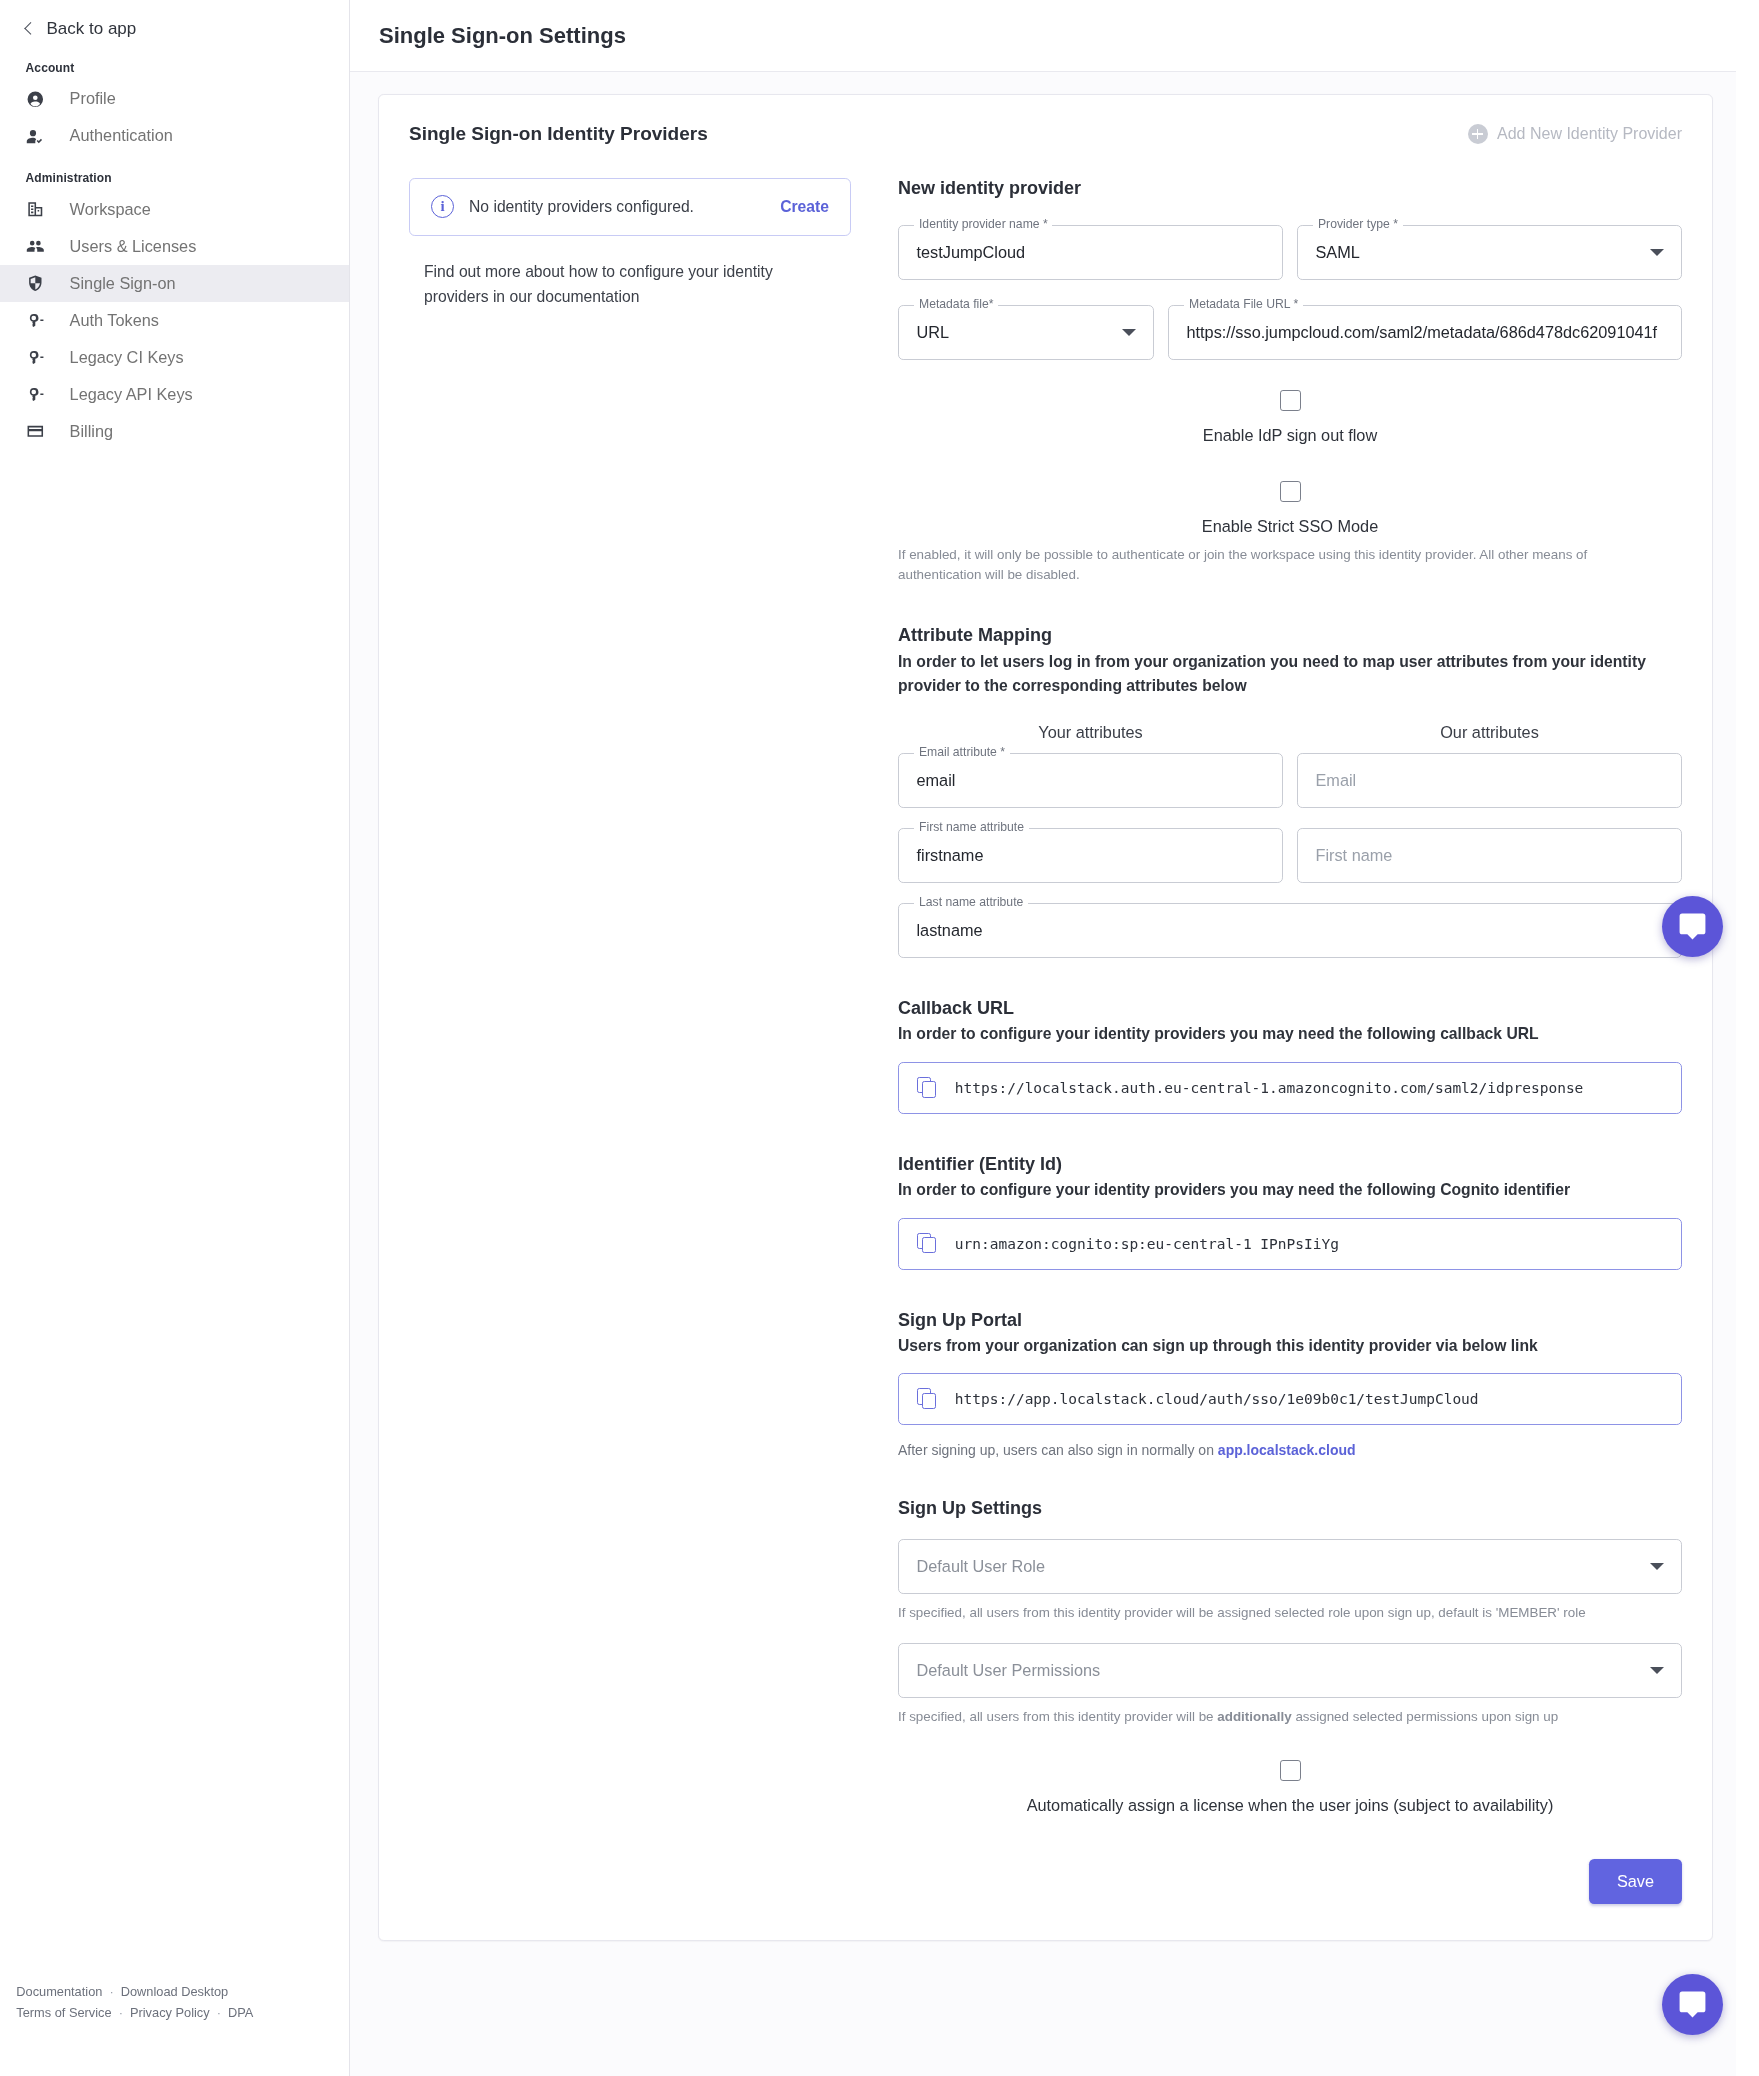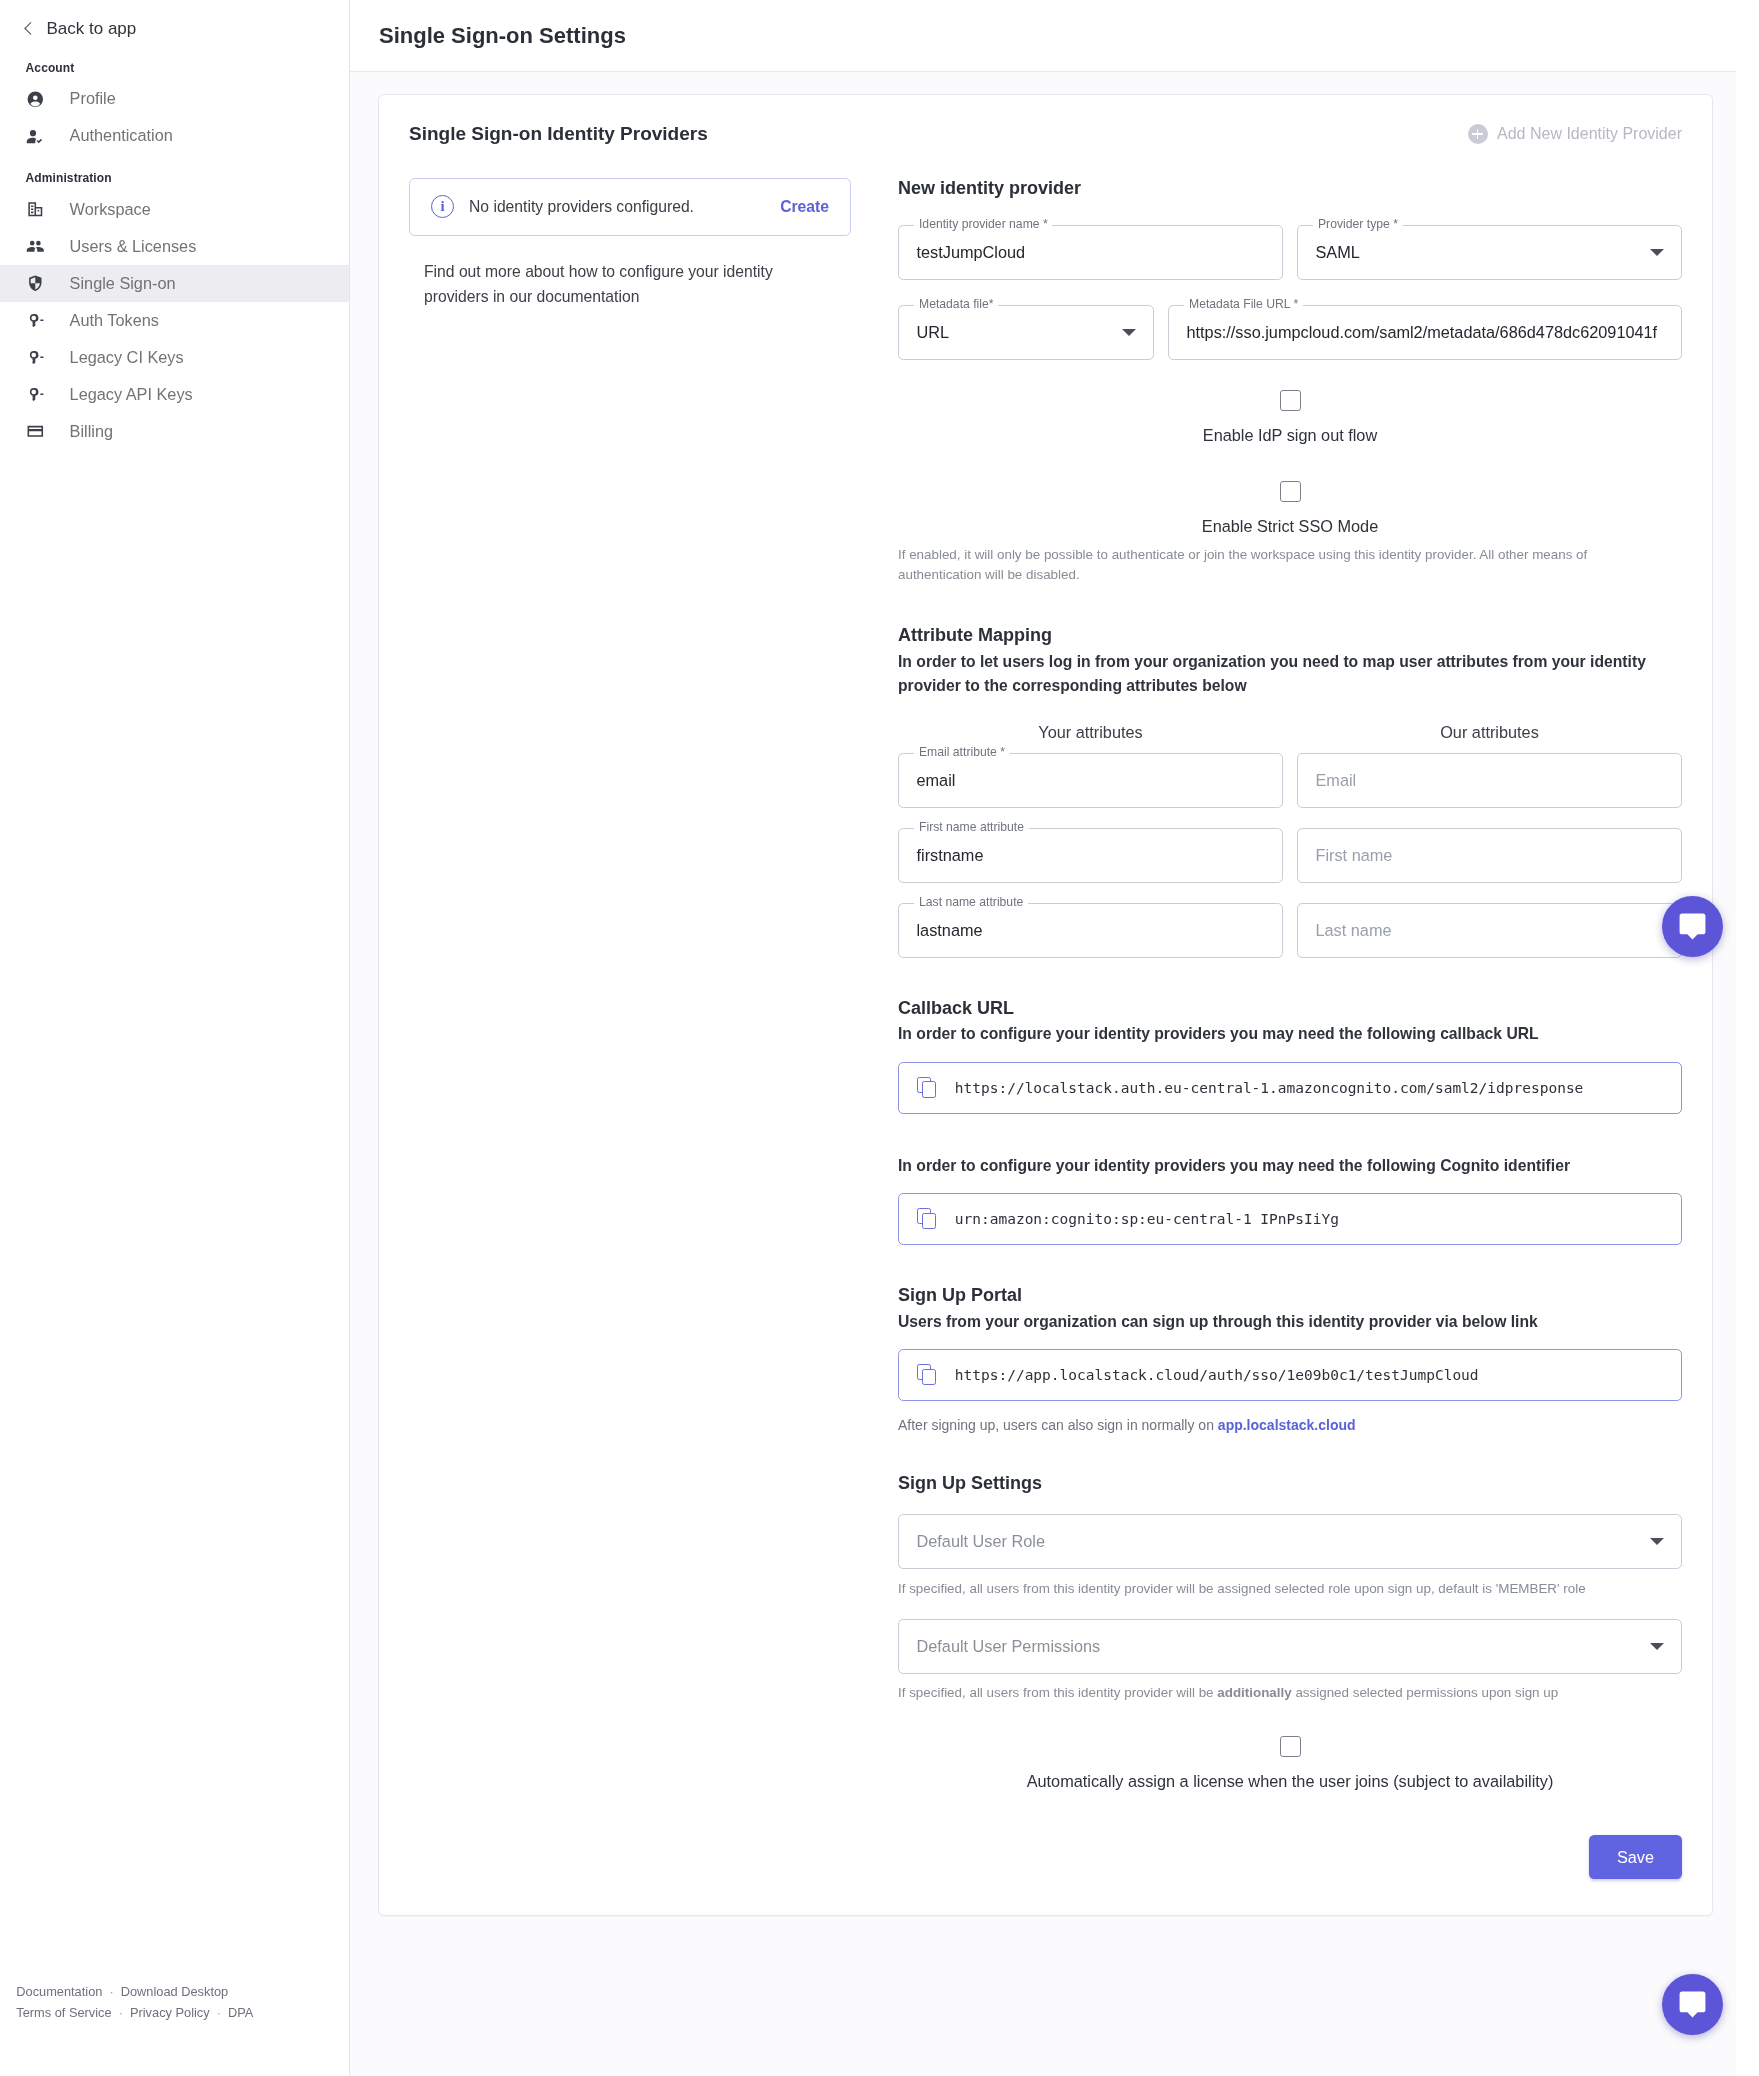--- a/index.html
+++ b/index.html
@@ -594,39 +594,37 @@
                 <div class="field">
                   <div class="f-box placeholder">First name</div>
                 </div>
               </div>
 
               <div class="field-row" style="margin-bottom:0;">
                 <div class="field">
                   <span class="f-legend">Last name attribute</span>
                   <div class="f-box">lastname</div>
                 </div>
-                <div class="field">
-                  <div class="f-box placeholder">Last name</div>
-                </div>
               </div>
             </div>
 
             <div class="block">
               <div class="block-head">Callback URL</div>
               <div class="block-sub">In order to configure your identity providers you may need the following callback URL</div>
               <div class="copy-box">
                 <span class="copy-icon">
                     <i class="back"></i>
                     <i class="front"></i>
                   </span>
                 <span class="mono">https://localstack.auth.eu-central-1.amazoncognito.com/saml2/idpresponse</span>
               </div>
             </div>
 
             <div class="block">
+              <div class="block-head">Identifier (Entity Id)</div>
               <div class="block-sub">In order to configure your identity providers you may need the following Cognito identifier</div>
               <div class="copy-box">
                 <span class="copy-icon">
                     <i class="back"></i>
                     <i class="front"></i>
                   </span>
                 <span class="mono">urn:amazon:cognito:sp:eu-central-1_IPnPsIiYg</span>
               </div>
             </div>
 

